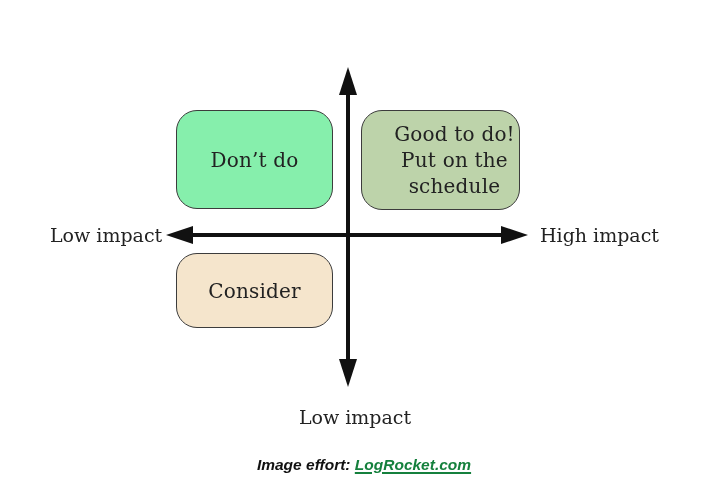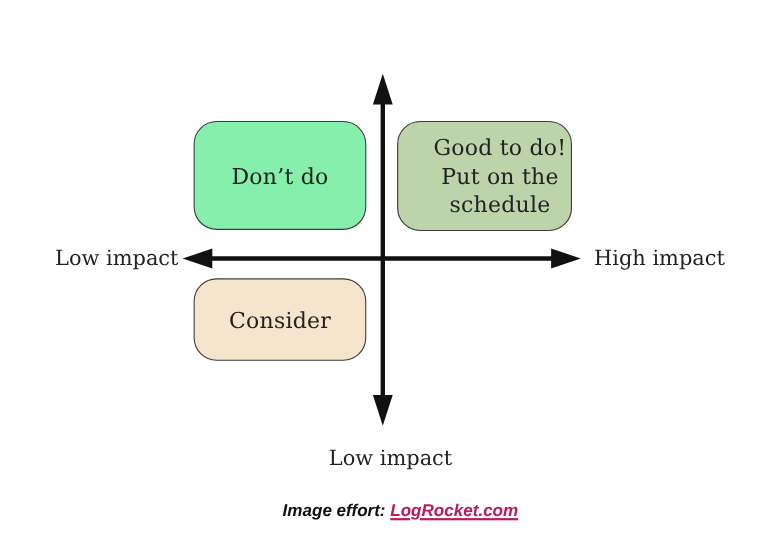--- a/index.html
+++ b/index.html
@@ -99,16 +99,16 @@
   <div class="quadrant-box q-bottom-left" style="background-color: rgb(245, 229, 204);">
     <div class="box-label">Consider</div>
   </div>
 
 
   <div class="axis-label lbl-low-effort">Low impact</div>
   <div class="axis-label lbl-high-impact">High impact</div>
   <div class="axis-label lbl-low-impact">Low impact</div>
 
   <div class="credit-line">
-    <span>Image effort: </span><span class="credit-link" style="color: #be185d;">LogRocket.com</span>
+    <span>Image effort: </span><span class="credit-link" style="color: #15803d;">LogRocket.com</span>
   </div>
 
 </div>
 
 </body></html>

